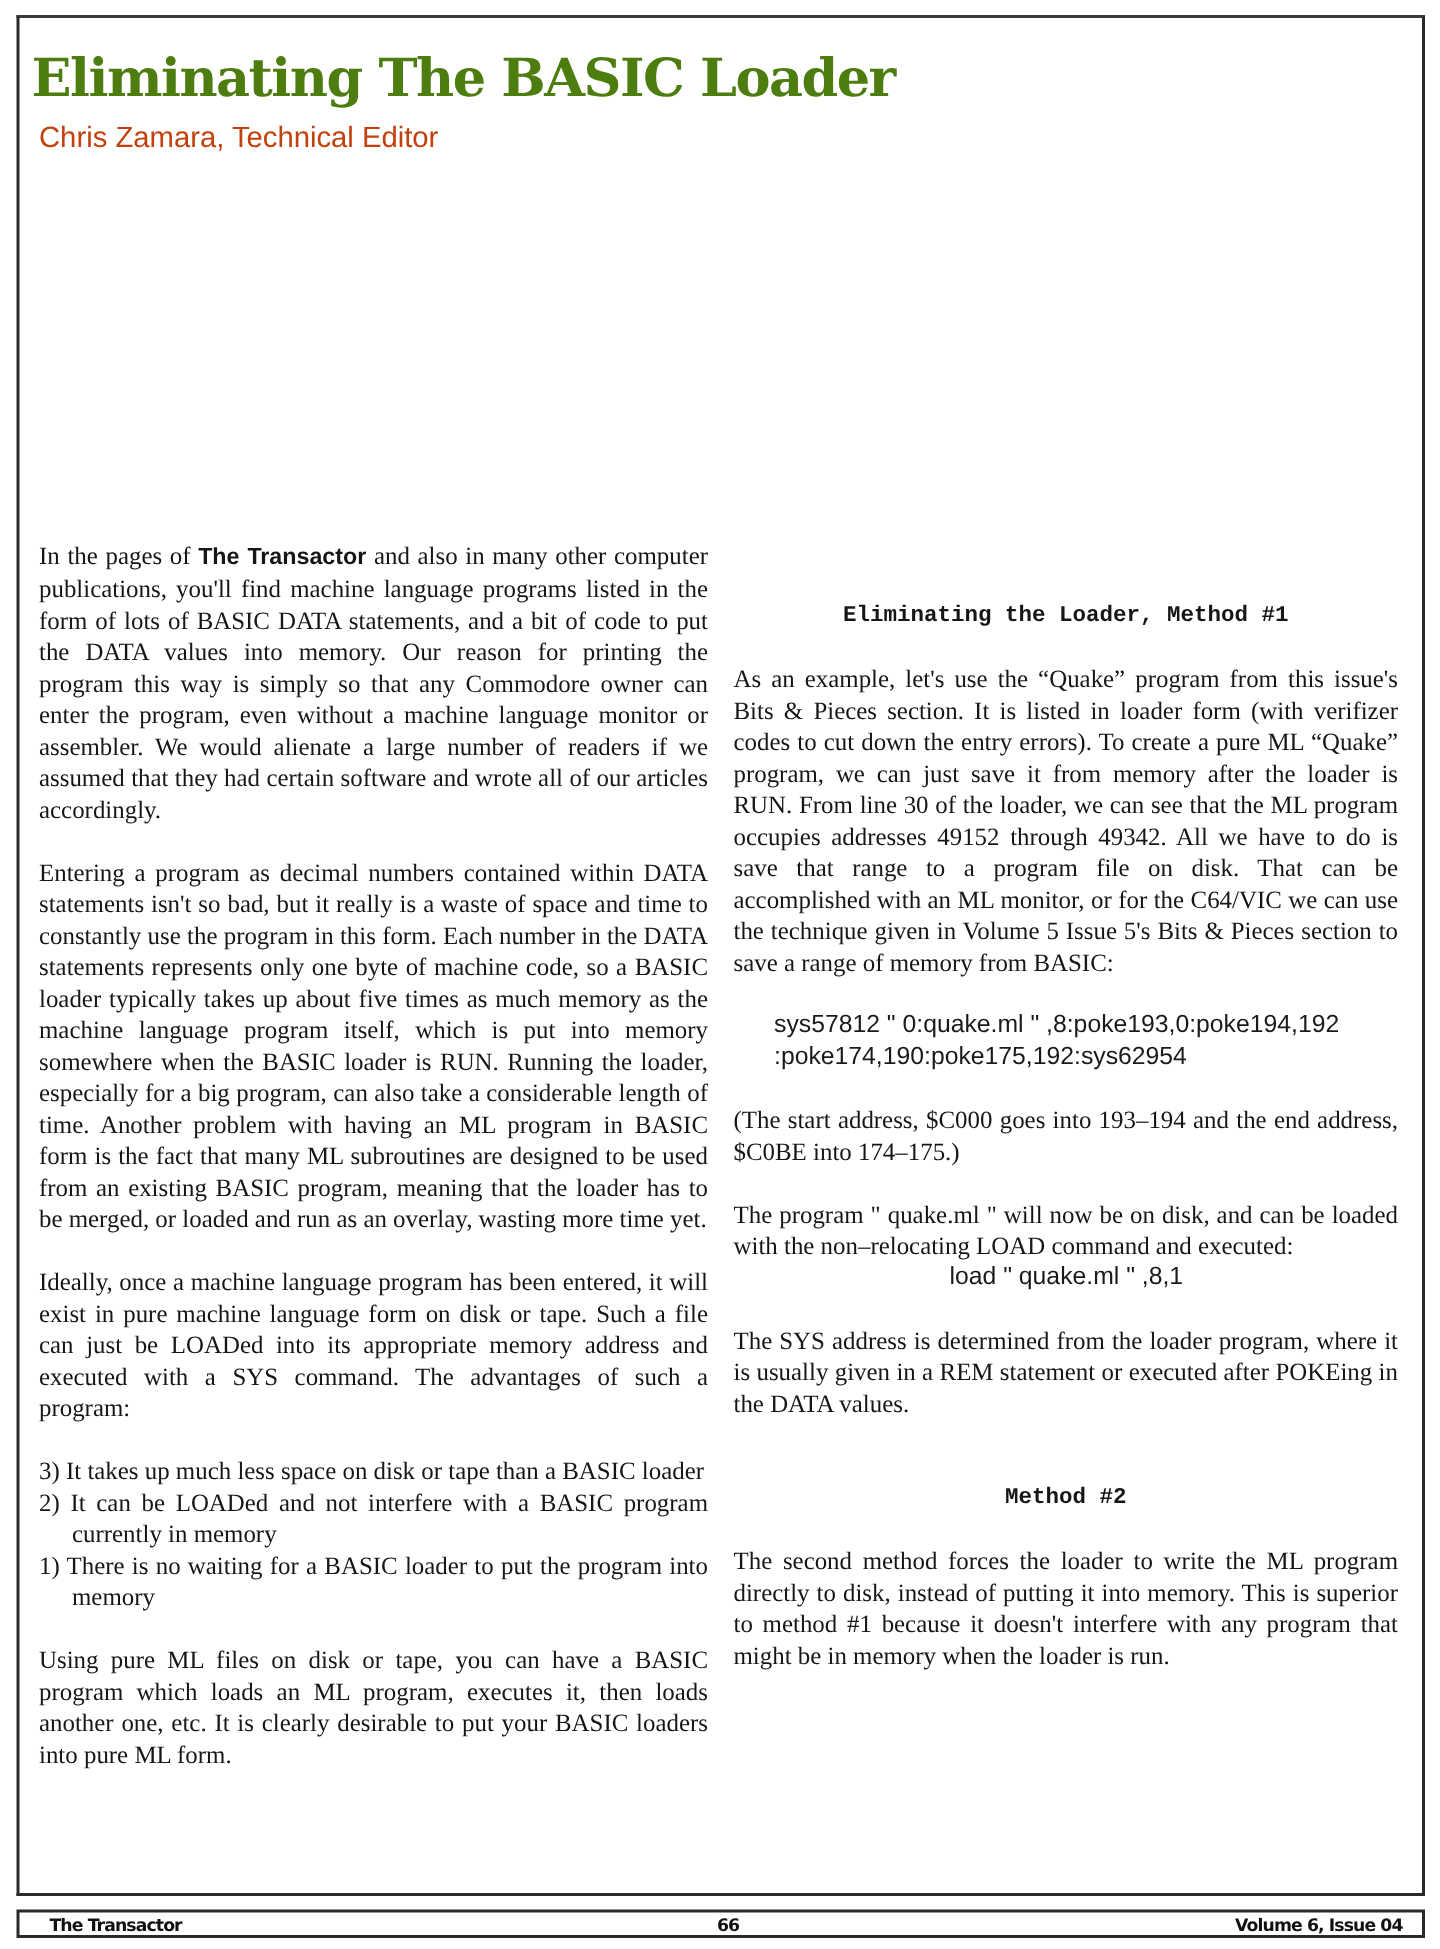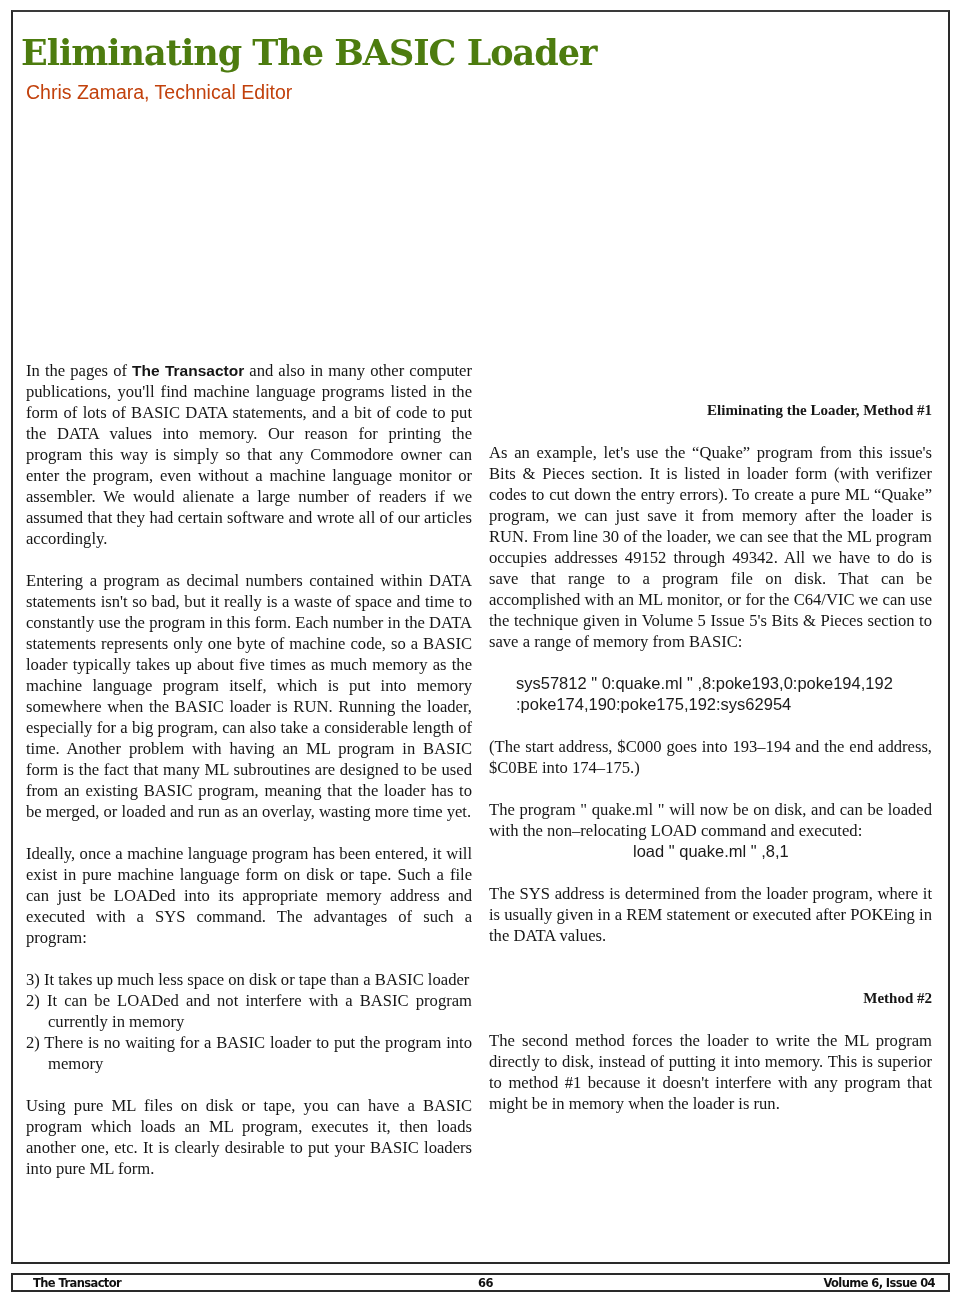--- a/index.html
+++ b/index.html
@@ -22,22 +22,22 @@
     .col {
       position: absolute; top: 348px; width: 446px;
       font-family: "Liberation Serif", serif; font-size: 16.6px; line-height: 21px;
       text-align: justify; color: #161616; margin-top: 12px;
     }
     .col-left { left: 26px; }
     .col-right { left: 489px; top: 346px; width: 443px; }
     .col p { margin: 0 0 21px 0; }
     .col .bold-inline { font-family: "Liberation Sans", sans-serif; font-weight: bold; font-size: 15.5px; }
     .subhead {
-      font-family: Liberation Serif, serif; font-weight: bold; font-size: 15px;
-      margin: 42px 0 21px 0; text-align: right;
+      font-family: Liberation Mono, monospace; font-weight: bold; font-size: 15px;
+      margin: 42px 0 21px 0; text-align: center;
     }
     .adv-list { margin: 0 0 21px 0; padding: 0; list-style: none; }
     .adv-list li { padding-left: 22px; text-indent: -22px; text-align: justify; }
     .code {
       font-family: "Liberation Sans", sans-serif; font-size: 16.5px; line-height: 21px;
       text-align: left; color: #1a1a1a;
     }
     .code-block { margin: 0 0 21px 27px; }
     .code-block-center { margin: 0 0 21px 144px; }
     .footer-frame {
@@ -61,21 +61,21 @@
 <h1 class="title">Eliminating The BASIC Loader</h1>
 <div class="byline">Chris Zamara, Technical Editor</div>
 
 <div class="col col-left">
   <p><span>In the pages of </span><span class="bold-inline">The Transactor</span><span> and also in many other computer publications, you'll find machine language programs listed in the form of lots of BASIC DATA statements, and a bit of code to put the DATA values into memory. Our reason for printing the program this way is simply so that any Commodore owner can enter the program, even without a machine language monitor or assembler. We would alienate a large number of readers if we assumed that they had certain software and wrote all of our articles accordingly.</span></p>
   <p>Entering a program as decimal numbers contained within DATA statements isn't so bad, but it really is a waste of space and time to constantly use the program in this form. Each number in the DATA statements represents only one byte of machine code, so a BASIC loader typically takes up about five times as much memory as the machine language program itself, which is put into memory somewhere when the BASIC loader is RUN. Running the loader, especially for a big program, can also take a considerable length of time. Another problem with having an ML program in BASIC form is the fact that many ML subroutines are designed to be used from an existing BASIC program, meaning that the loader has to be merged, or loaded and run as an overlay, wasting more time yet.</p>
   <p>Ideally, once a machine language program has been entered, it will exist in pure machine language form on disk or tape. Such a file can just be LOADed into its appropriate memory address and executed with a SYS command. The advantages of such a program:</p>
   <ul class="adv-list">
     <li>3) It takes up much less space on disk or tape than a BASIC loader</li>
     <li>2) It can be LOADed and not interfere with a BASIC program currently in memory</li>
-    <li>2) There is no waiting for a BASIC loader to put the program into memory</li>
+    <li>1) There is no waiting for a BASIC loader to put the program into memory</li>
   </ul>
   <p>Using pure ML files on disk or tape, you can have a BASIC program which loads an ML program, executes it, then loads another one, etc. It is clearly desirable to put your BASIC loaders into pure ML form.</p>
 </div>
 
 <div class="col col-right">
   <div class="subhead">Eliminating the Loader, Method #1</div>
   <p>As an example, let's use the “Quake” program from this issue's Bits &amp; Pieces section. It is listed in loader form (with verifizer codes to cut down the entry errors). To create a pure ML “Quake” program, we can just save it from memory after the loader is RUN. From line 30 of the loader, we can see that the ML program occupies addresses 49152 through 49342. All we have to do is save that range to a program file on disk. That can be accomplished with an ML monitor, or for the C64/VIC we can use the technique given in Volume 5 Issue 5's Bits &amp; Pieces section to save a range of memory from BASIC:</p>
   <div class="code code-block">
     <div>sys57812 " 0:quake.ml " ,8:poke193,0:poke194,192</div>
     <div>:poke174,190:poke175,192:sys62954</div>

